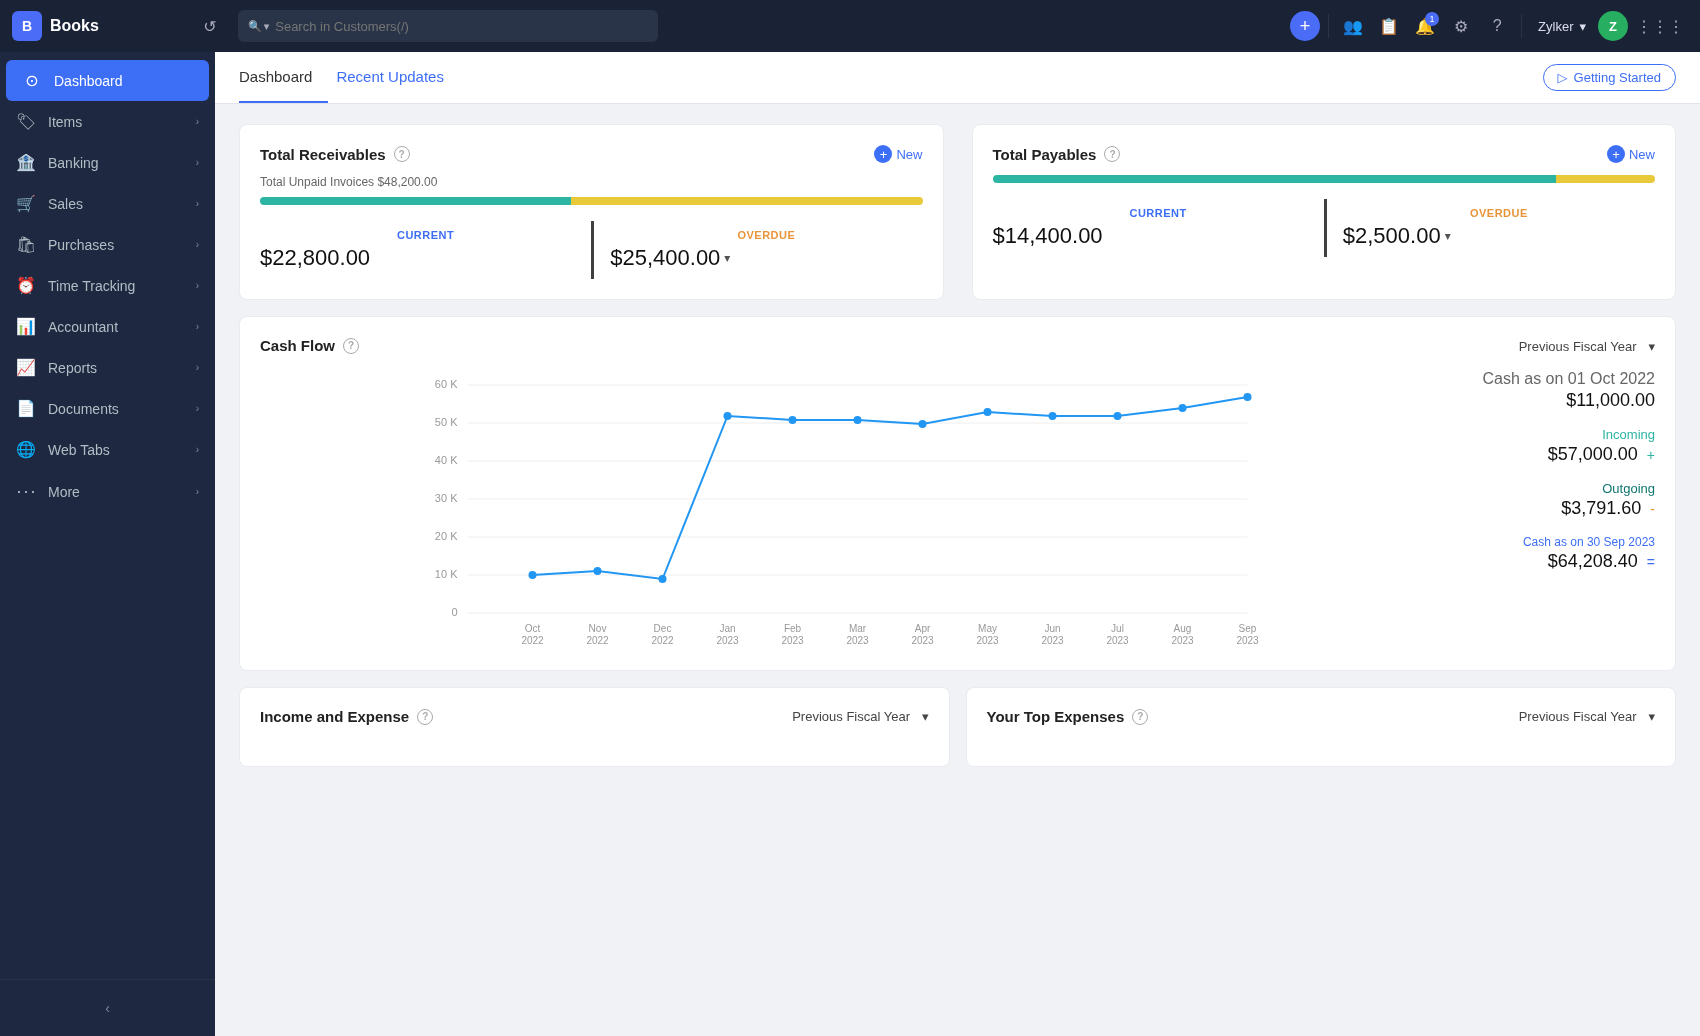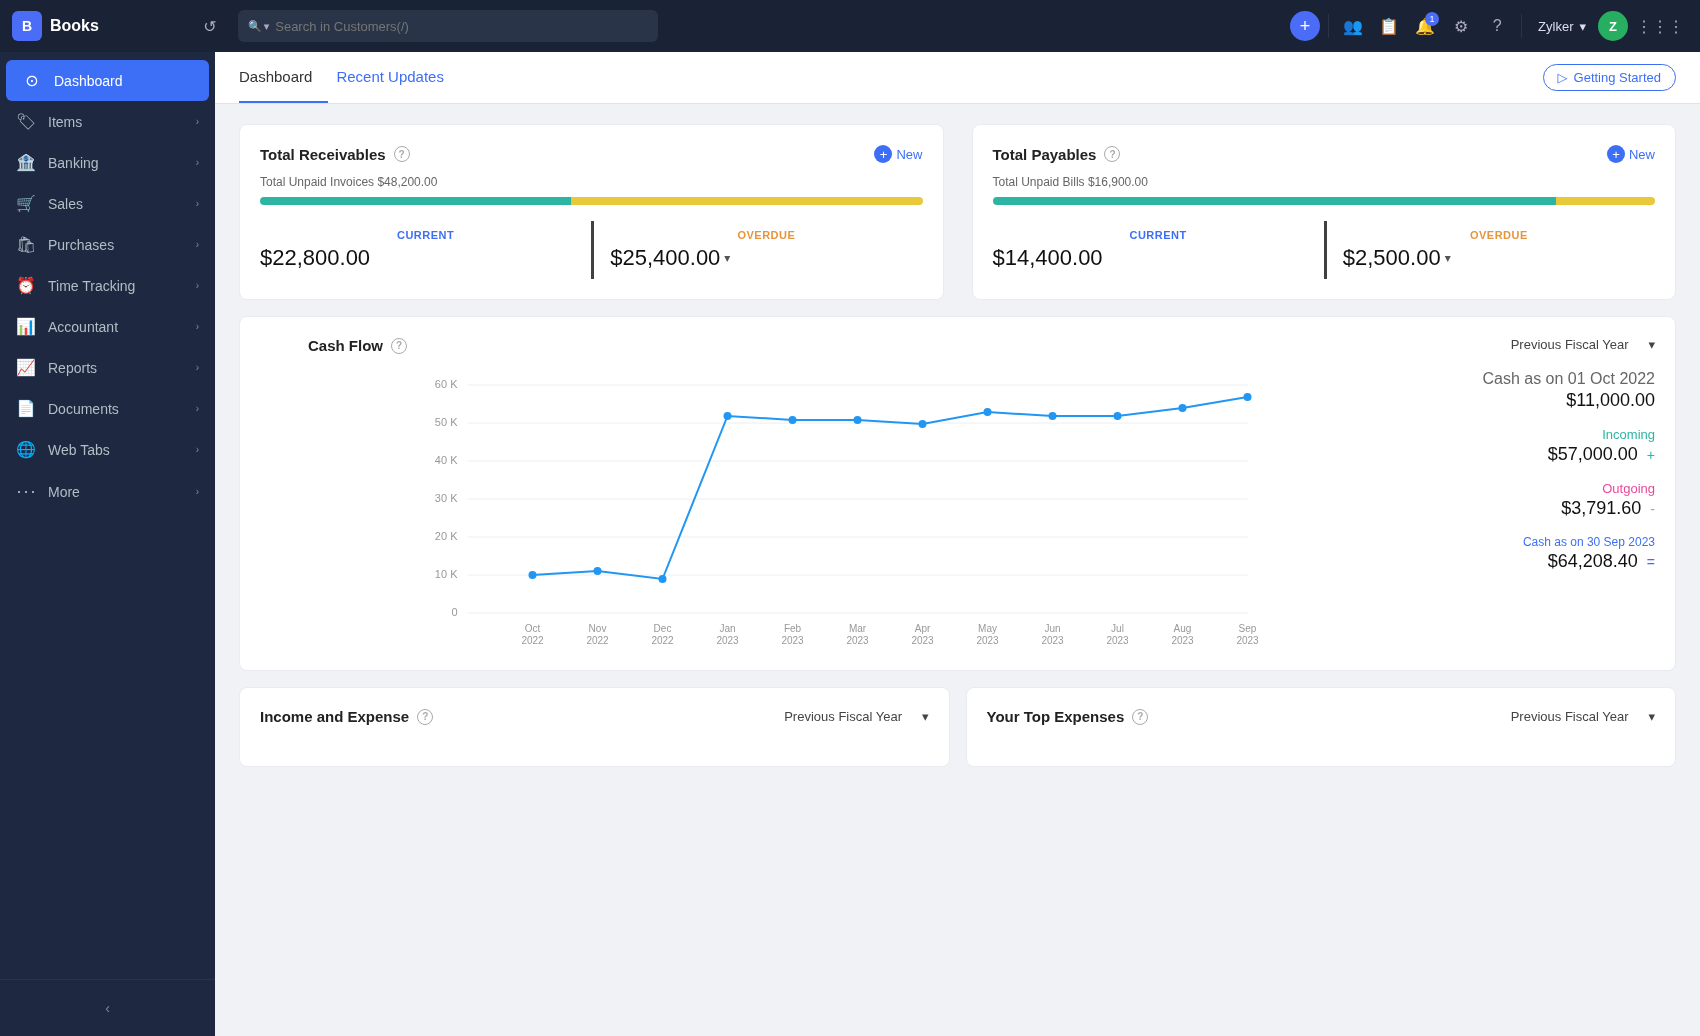--- a/index.html
+++ b/index.html
@@ -306,35 +306,34 @@
     
     .cashflow-card {
       background: #fff;
       border-radius: 8px;
       border: 1px solid #e8ecf0;
       margin-bottom: 16px;
       padding: 20px;
     }
     .cashflow-header {
       display: flex;
-      align-items: flex-start;
+      align-items: flex-end;
       justify-content: space-between;
       margin-bottom: 16px;
-      margin-left: 48px;
     }
     .cashflow-title {
       font-size: 15px;
       font-weight: 600;
       color: #222;
       display: flex;
       align-items: center;
       gap: 8px;
     }
     .period-selector {
-      display: flex; align-items: center; gap: 20px;
+      display: flex; align-items: center; gap: 12px;
       font-size: 13px; color: #444;
       cursor: pointer;
       background: none; border: none;
     }
     .cashflow-body {
       display: flex;
       gap: 0;
     }
     .chart-area {
       flex: 1;
@@ -350,21 +349,21 @@
     }
     .chart-stat {
       text-align: right;
     }
     .chart-stat-label {
       font-size: 16px;
       color: #666;
       margin-bottom: 2px;
     }
     .chart-stat-label.incoming { color: #2db5a3; font-size: 13px; }
-    .chart-stat-label.outgoing { color: #ec4899; font-size: 13px; }
+    .chart-stat-label.outgoing { color: #0f766e; font-size: 13px; }
     .chart-stat-label.closing { color: #3d6ef6; font-size: 12px; }
     .chart-stat-value {
       font-size: 18px;
       font-weight: 500;
       color: #111;
     }
     .chart-stat-symbol {
       font-size: 14px;
       color: #666;
       margin-left: 4px;
@@ -579,21 +578,20 @@
           <div class="card-header">
             <div class="card-title">
               <span>Total Payables</span>
               <span class="info-icon">?</span>
             </div>
             <button class="new-btn">
               <span class="new-btn-circle">+</span>
               <span>New</span>
             </button>
           </div>
-          <div class="card-subtitle">Total Unpaid Bills $16,900.00</div>
           <div class="progress-bar">
             <div class="progress-current" style="width:85%"></div>
             <div class="progress-overdue" style="width:15%"></div>
           </div>
           <div class="card-amounts">
             <div class="amount-section">
               <div class="amount-label current">CURRENT</div>
               <div class="amount-value">
                 <span>$14,400.00</span>
               </div>

